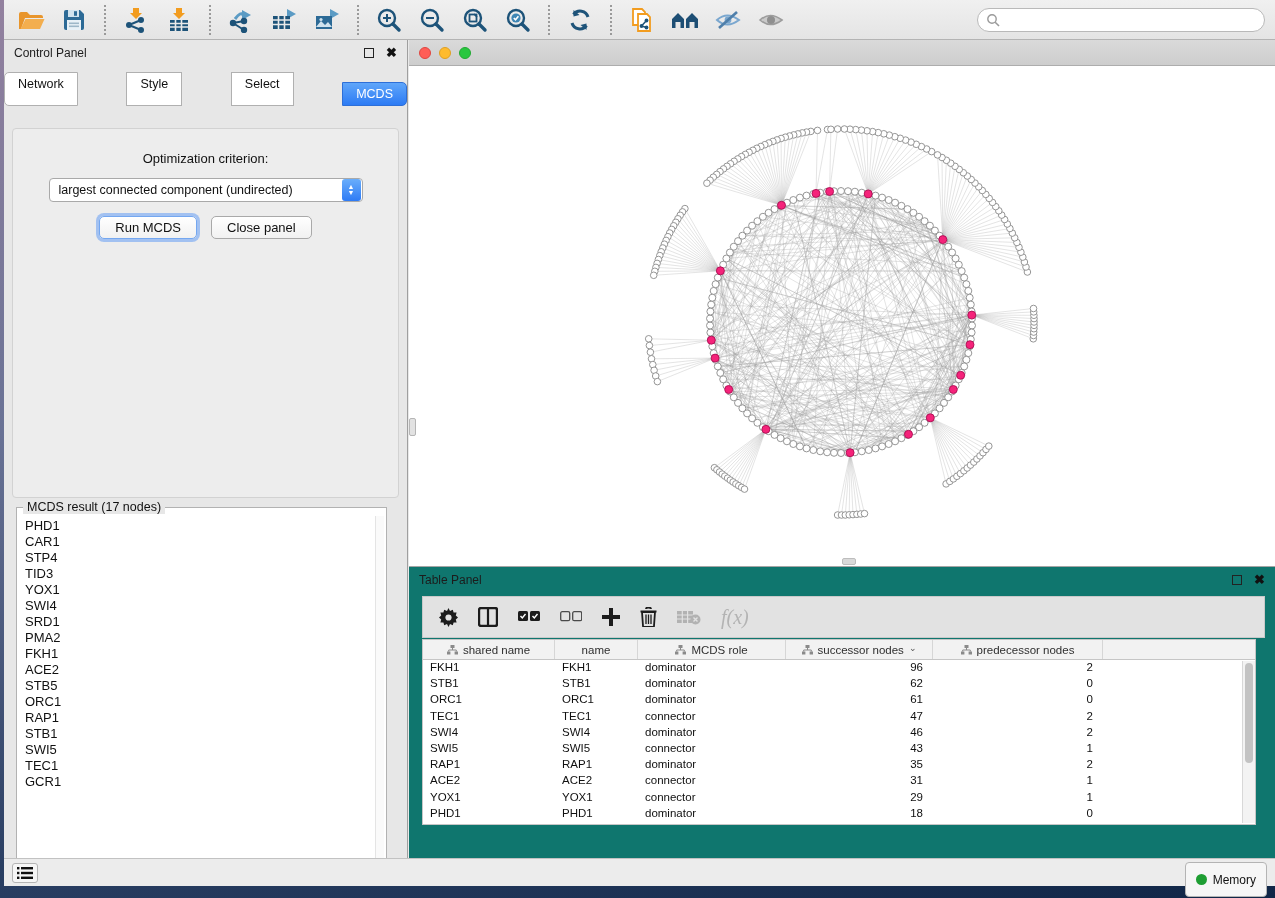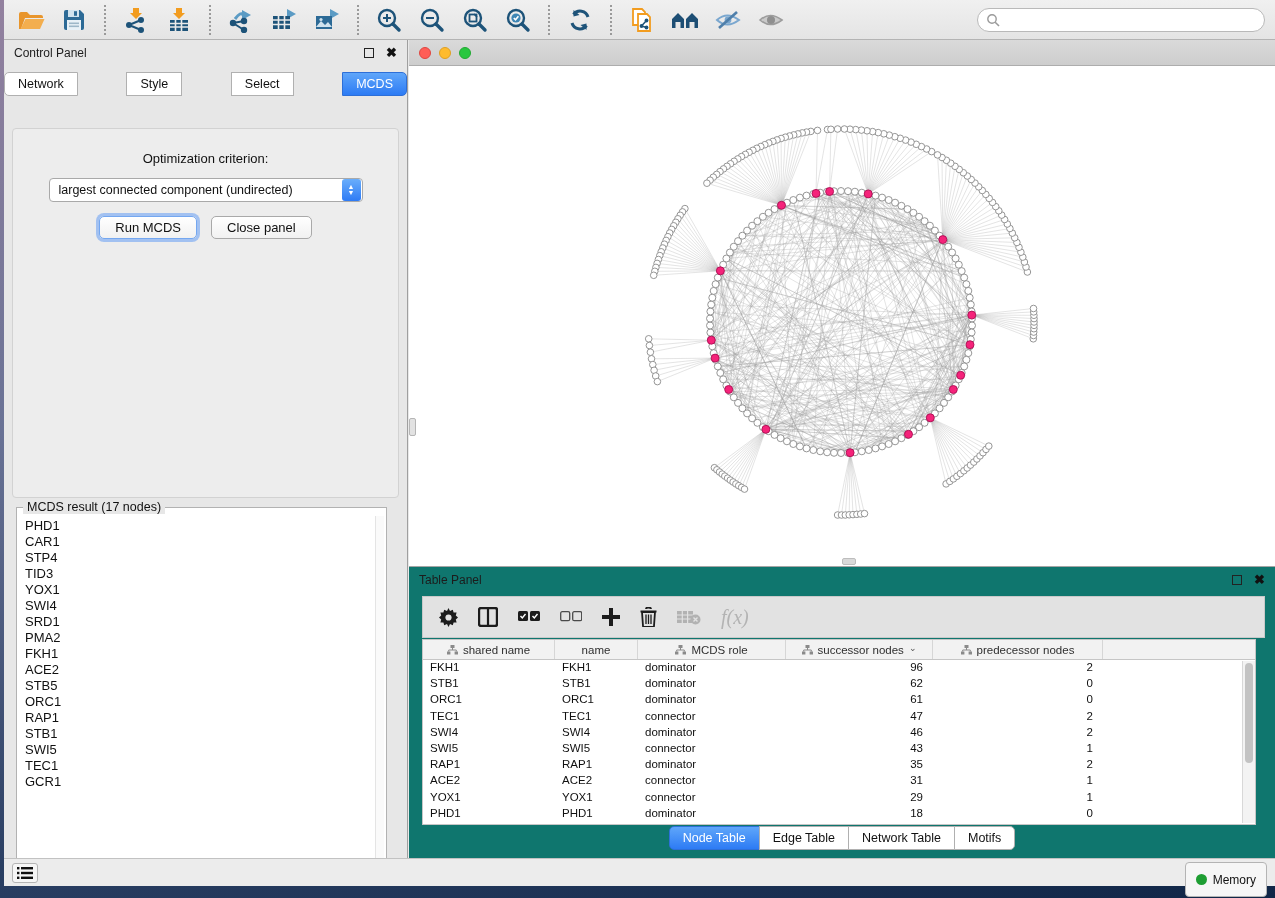--- a/index.html
+++ b/index.html
@@ -28,21 +28,21 @@
   .panel-head { height:26px; display:flex; align-items:center; padding:0 10px; }
   .panel-title { font-size:12px; color:#1c1c1c; }
   .panel-head .spacer { flex:1; }
   .float-ico { width:10px; height:10px; border:1.5px solid #222; margin-right:12px; }
   .close-ico { font-size:13px; font-weight:bold; color:#111; line-height:10px; }
 
   .cp-tabs { display:flex; justify-content:space-between; margin-top:6px; position:relative; z-index:2; }
   .seg-tab { padding:4px 13px; font-size:12.5px; background:#fff; border:1px solid #b0b0b0;
     margin-left:-1px; color:#111; }
   .seg-tab:first-child { border-radius:5px 0 0 5px; margin-left:0; }
-  .seg-tab:last-child { border-radius:0 5px 5px 0; }
+  .seg-tab:last-child { border-radius:0 5px 5px 0;margin-top:10px; }
   .seg-tab.active { background:linear-gradient(#5fa6fa,#2d7bf4); color:#fff; border-color:#2d6fd8; }
 
   .cp-body { position:absolute; left:8px; right:8px; top:88px; height:370px;
     background:#ededed; border:1px solid #d2d2d2; border-radius:4px; padding-top:22px; }
   .opt-label { text-align:center; font-size:13px; color:#111; }
   .opt-select { margin:12px auto 0; width:314px; height:24px; background:#fff;
     border:1px solid #a9a9a9; border-radius:4px; display:flex; align-items:center;
     position:relative; }
   .opt-select .val { flex:1; font-size:12.5px; padding:0 6px 0 9px; color:#111;
     white-space:nowrap; overflow:hidden; }
@@ -785,26 +785,20 @@
             <div class="td" style="width: 148px;">dominator</div>
             <div class="td num" style="width: 147px;">18</div>
             <div class="td num" style="width: 170px;">0</div>
           </div>
         </div>
       <div class="tscroll">
         <div class="tthumb"></div>
       </div>
     </div>
 
-    <div class="tp-tabs">
-        <span class="seg-tab active">Node Table</span>
-        <span class="seg-tab">Edge Table</span>
-        <span class="seg-tab">Network Table</span>
-        <span class="seg-tab">Motifs</span>
-      </div>
   </div>
 
   <div class="statusbar">
     <span class="list-btn">
       <svg width="16" height="14" viewBox="0 0 16 14">
         <rect x="0" y="1" width="2.4" height="2.4" fill="#111"></rect>
           <rect x="4" y="1" width="12" height="2.4" fill="#111"></rect>
         <rect x="0" y="5.8" width="2.4" height="2.4" fill="#111"></rect>
           <rect x="4" y="5.8" width="12" height="2.4" fill="#111"></rect>
         <rect x="0" y="10.6" width="2.4" height="2.4" fill="#111"></rect>

